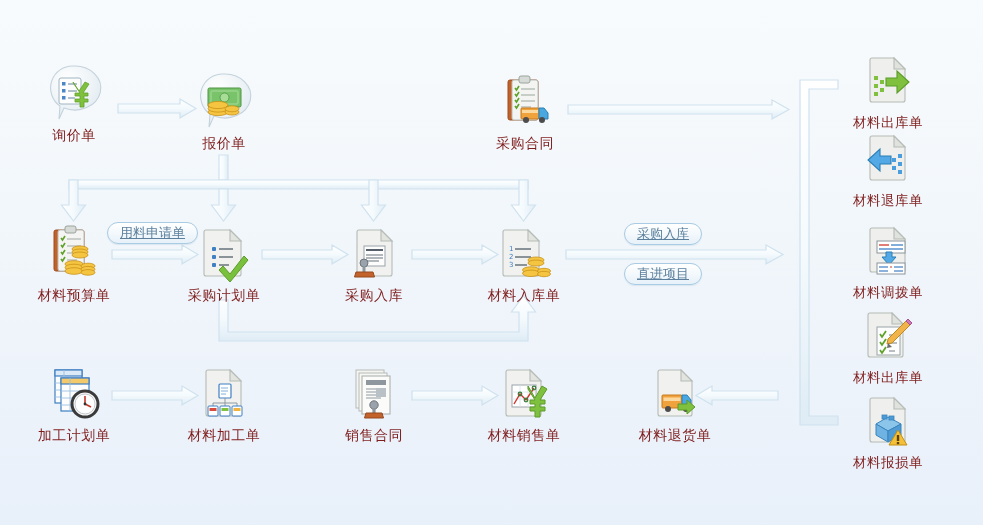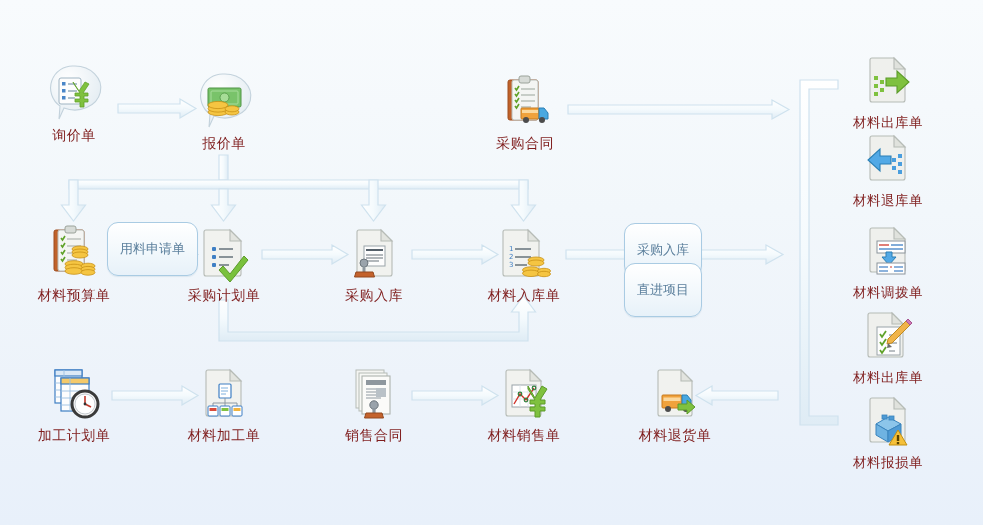--- a/index.html
+++ b/index.html
@@ -17,22 +17,23 @@
     margin-top:5px;font-size:14px;color:#7f1d1d;letter-spacing:.5px;
     white-space:nowrap;line-height:1.15;
   }
   .node.small .cap{font-size:13.5px;}
 
   
   .pill{
     position:absolute;border:1px solid #a9cbe3;border-radius:11px;
     background:linear-gradient(to bottom,#ffffff 0%,#f2f8fc 55%,#e7f1f9 100%);
     color:#5b7f9c;font-size:13px;line-height:19px;height:20px;
-    padding:16px 12px;white-space:nowrap;text-align:center;
+    padding:0 12px;white-space:nowrap;text-align:center;
     box-shadow:0 1px 1px rgba(120,160,190,.18);
+    text-decoration:underline;
   }
 
   
   #wires{position:absolute;left:0;top:0;width:983px;height:525px;}
   svg{display:block;overflow:visible;}
 </style>
 </head>
 <body>
 
 <div id="stage">

